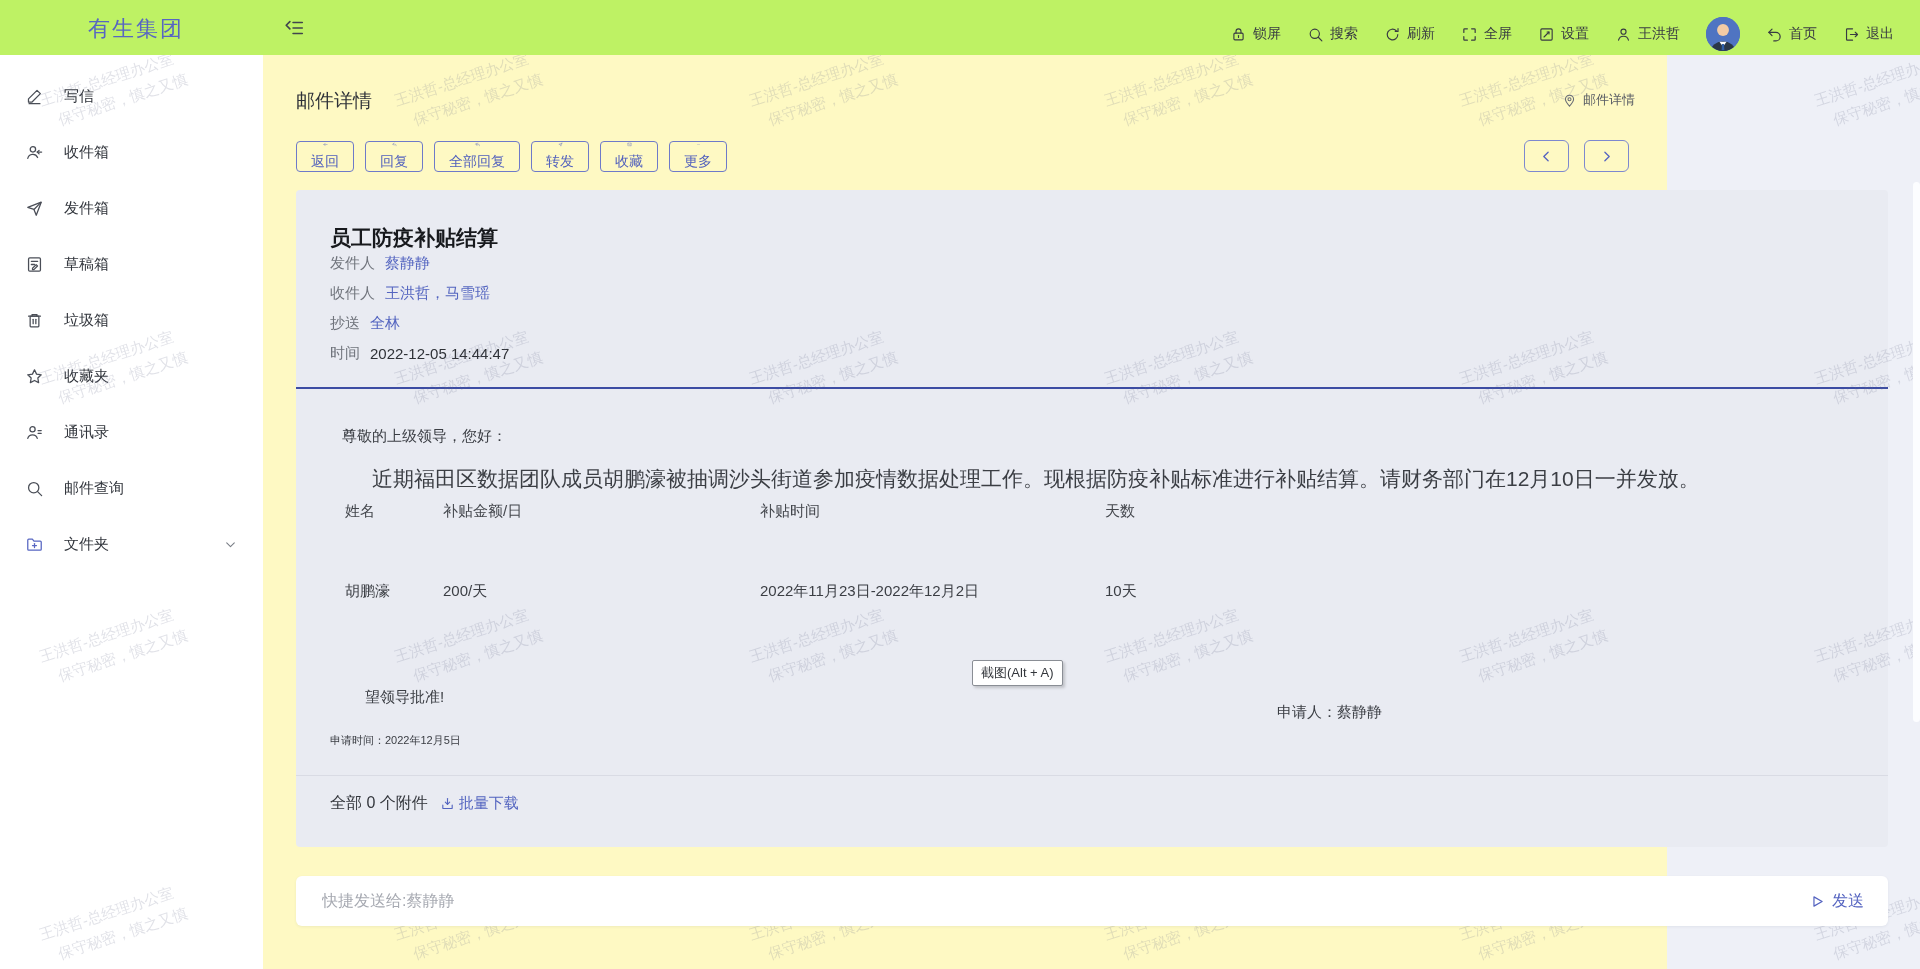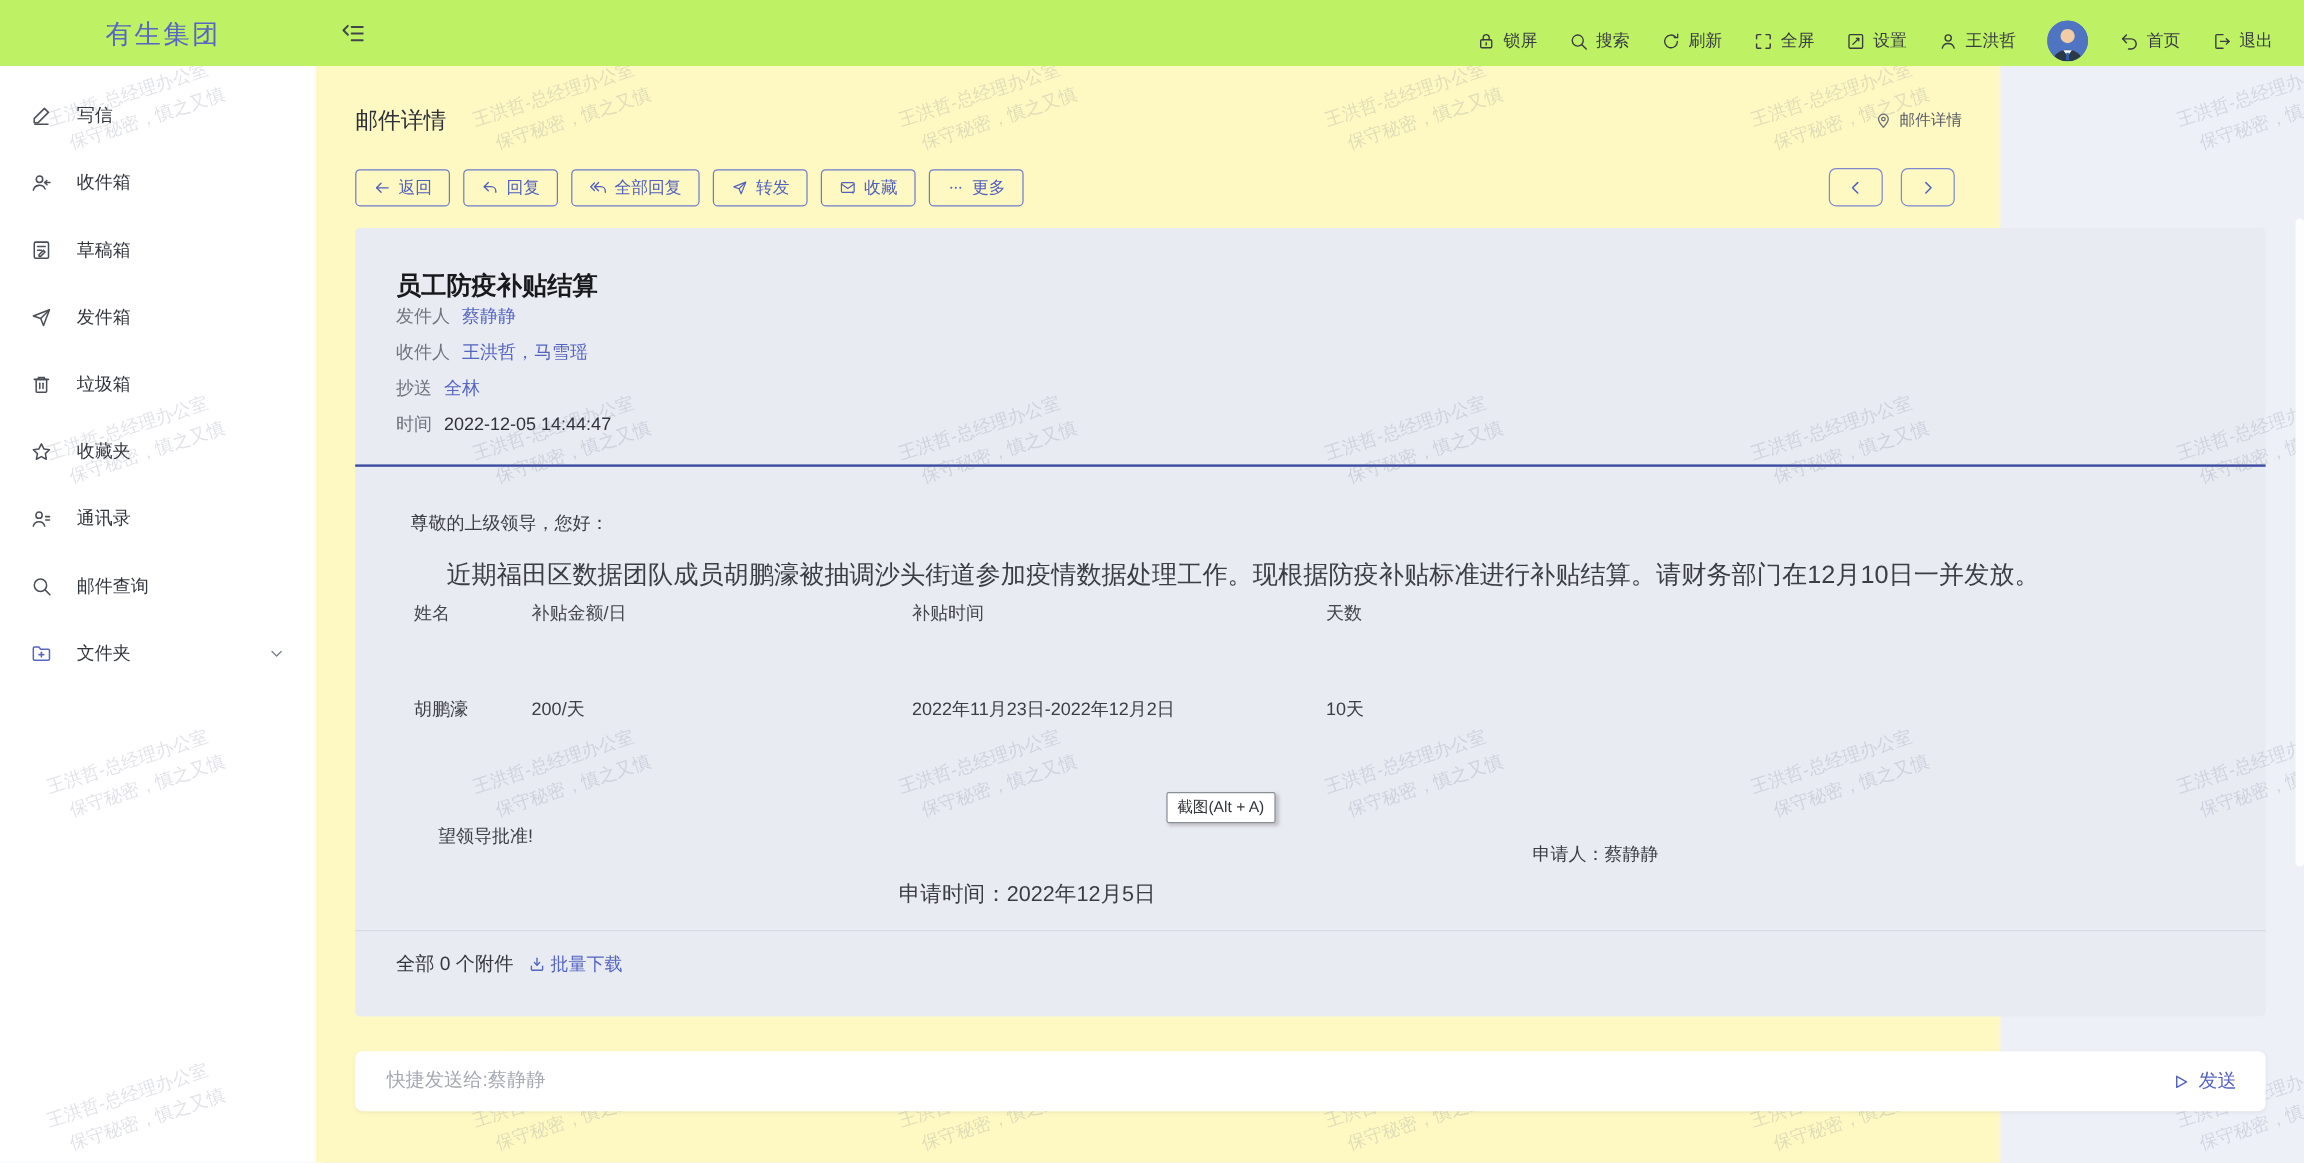--- a/index.html
+++ b/index.html
@@ -20,21 +20,21 @@
   .side-item svg{width:19px;height:19px;color:#4a4e57;flex:0 0 auto;}
   .side-item .accent-ic{color:#5766c2;}
   .side-item .chev{position:absolute;right:26px;width:13px;height:13px;color:#7a7e86;}
   
   .main{position:absolute;left:263px;top:55px;width:1404px;height:914px;background:#fef9c3;z-index:1;}
   .page-title{position:absolute;left:33px;top:33px;font-size:19px;font-weight:500;color:#2e3138;}
   .breadcrumb{position:absolute;right:32px;top:36px;display:flex;align-items:center;gap:6px;font-size:13px;color:#585c64;}
   .breadcrumb svg{width:15px;height:15px;color:#686c74;}
   .toolbar{position:absolute;left:33px;top:86px;display:flex;gap:11px;}
   .tbtn{height:31px;display:flex;align-items:center;gap:6px;padding:0 14px;border:1px solid #6e7ac9;border-radius:4px;
-        background:transparent;color:#5160bd;font-size:14px;cursor:pointer;font-family:inherit;}
+        background:transparent;color:#5160bd;font-size:14px;cursor:pointer;font-family:inherit;flex-direction:column;}
   .tbtn svg{width:15px;height:15px;}
   .pager{position:absolute;right:38px;top:85px;display:flex;gap:15px;}
   .pbtn{width:43px;height:30px;border:1px solid #7d88cf;border-radius:6px;background:transparent;color:#5563c0;
         display:flex;align-items:center;justify-content:center;cursor:pointer;}
   .pbtn svg{width:13px;height:13px;}
   
   .card{position:absolute;left:33px;top:135px;width:1592px;height:657px;background:#e9ebf2;border-radius:4px;z-index:1;}
   .subject{position:absolute;left:34px;top:20px;font-size:21px;font-weight:700;color:#17191d;}
   .meta{position:absolute;left:34px;top:58px;font-size:15px;}
   .meta-row{height:30px;display:flex;align-items:center;gap:10px;}
@@ -42,21 +42,21 @@
   .meta-link{color:#5465c0;cursor:pointer;}
   .meta-val{color:#2f3237;}
   .navy-line{position:absolute;left:0;right:0;top:197px;height:2px;background:#3c4ca3;}
   .greeting{position:absolute;left:46px;top:222px;font-size:15px;color:#3b3e44;}
   .paragraph{position:absolute;left:76px;top:254px;font-size:21px;color:#3b3e44;}
   .mtable{position:absolute;left:49px;top:312px;width:1240px;display:grid;grid-template-columns:98px 317px 345px 1fr;font-size:15px;color:#43464c;}
   .mtable .cell{height:21px;}
   .mtable .data{margin-top:59px;color:#3b3e44;}
   .closing{position:absolute;left:69px;top:483px;font-size:15px;color:#3b3e44;}
   .applicant{position:absolute;left:34px;top:513px;width:1052px;text-align:right;font-size:15px;color:#3a3d43;}
-  .apply-time{position:absolute;left:34px;top:543px;width:1052px;text-align:center;font-size:18px;color:#3a3d43;}
+  .apply-time{position:absolute;left:34px;top:543px;width:1052px;text-align:left;font-size:11px;color:#3a3d43;}
   .attach-divider{position:absolute;left:0;right:0;top:585px;height:1px;background:#d9dbe4;}
   .attach-row{position:absolute;left:34px;top:603px;display:flex;align-items:center;gap:12px;}
   .attach-summary{font-size:16px;color:#33363c;}
   .attach-link{display:flex;align-items:center;gap:4px;font-size:15px;color:#5465c0;cursor:pointer;}
   .attach-link svg{width:15px;height:15px;}
   
   .quick-send{position:absolute;left:296px;top:876px;width:1592px;height:50px;background:#fff;border-radius:6px;
               box-shadow:0 1px 3px rgba(40,50,90,.07);display:flex;align-items:center;z-index:10;}
   .qs-input{flex:1;border:none;outline:none;background:transparent;margin-left:24px;font-size:16px;color:#34373e;font-family:inherit;}
   .qs-input::placeholder{color:#a6a9b1;}
@@ -173,34 +173,34 @@
       <div class="side-item">
         <svg viewBox="0 0 24 24" fill="none" stroke="currentColor" stroke-width="1.6" stroke-linecap="round">
           <circle cx="10" cy="8" r="3.4"></circle>
             <path d="M3.5 19.5 a6.6 6.6 0 0 1 12.4 -1.2"></path>
             <path d="M21 11.5 h-5.5"></path>
             <path d="M17.8 9.3 L15.5 11.5 L17.8 13.7"></path>
         </svg>
         <span>收件箱</span>
       </div>
       <div class="side-item">
+        <svg viewBox="0 0 24 24" fill="none" stroke="currentColor" stroke-width="1.6" stroke-linejoin="round">
+          <path d="M3.5 10.5 L20.5 4 L14.2 20.5 L11.3 13.2 z"></path>
+            <path d="M11.3 13.2 L20.5 4"></path>
+        </svg>
+        <span>发件箱</span>
+      </div>
+      <div class="side-item">
         <svg viewBox="0 0 24 24" fill="none" stroke="currentColor" stroke-width="1.6" stroke-linecap="round" stroke-linejoin="round">
           <rect x="4.5" y="3.5" width="15" height="17" rx="1.5"></rect>
             <path d="M8 8 h8"></path>
             <path d="M8 12 h4"></path>
             <path d="M9.5 16.8 l4.6-4.6 1.7 1.7 -4.6 4.6 H9.5 z"></path>
         </svg>
         <span>草稿箱</span>
-      </div>
-      <div class="side-item">
-        <svg viewBox="0 0 24 24" fill="none" stroke="currentColor" stroke-width="1.6" stroke-linejoin="round">
-          <path d="M3.5 10.5 L20.5 4 L14.2 20.5 L11.3 13.2 z"></path>
-            <path d="M11.3 13.2 L20.5 4"></path>
-        </svg>
-        <span>发件箱</span>
       </div>
       <div class="side-item">
         <svg viewBox="0 0 24 24" fill="none" stroke="currentColor" stroke-width="1.6" stroke-linecap="round">
           <path d="M4.5 6.5 h15"></path>
             <path d="M9 6.3 V4.5 h6 v1.8"></path>
             <rect x="6.5" y="6.5" width="11" height="13.5" rx="1"></rect>
             <path d="M10.3 10.5 v5.5"></path>
             <path d="M13.7 10.5 v5.5"></path>
         </svg>
         <span>垃圾箱</span>

